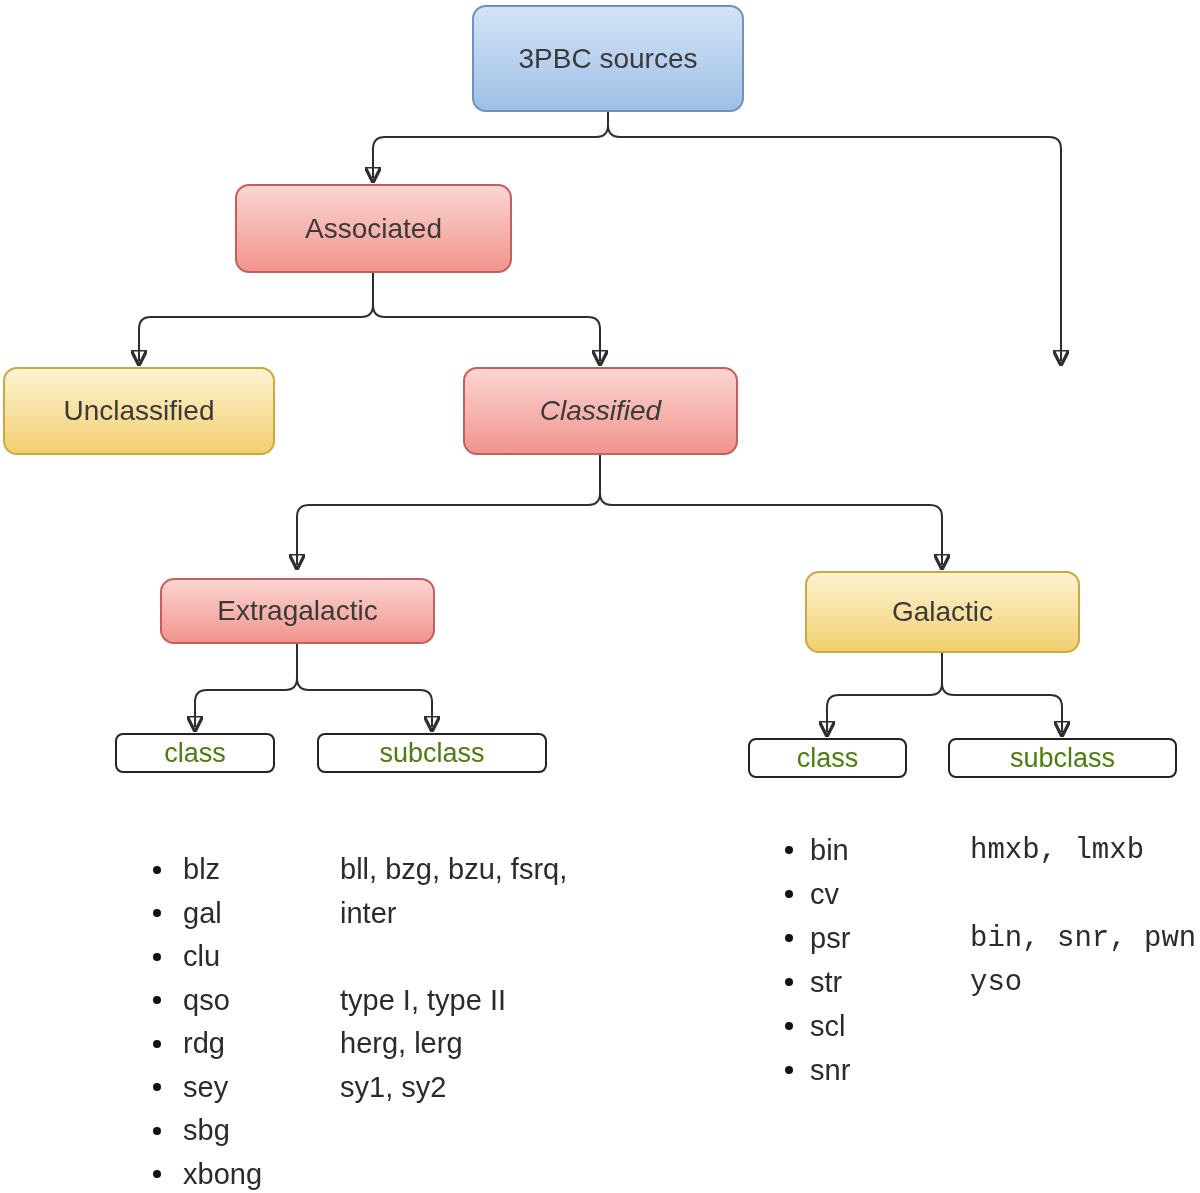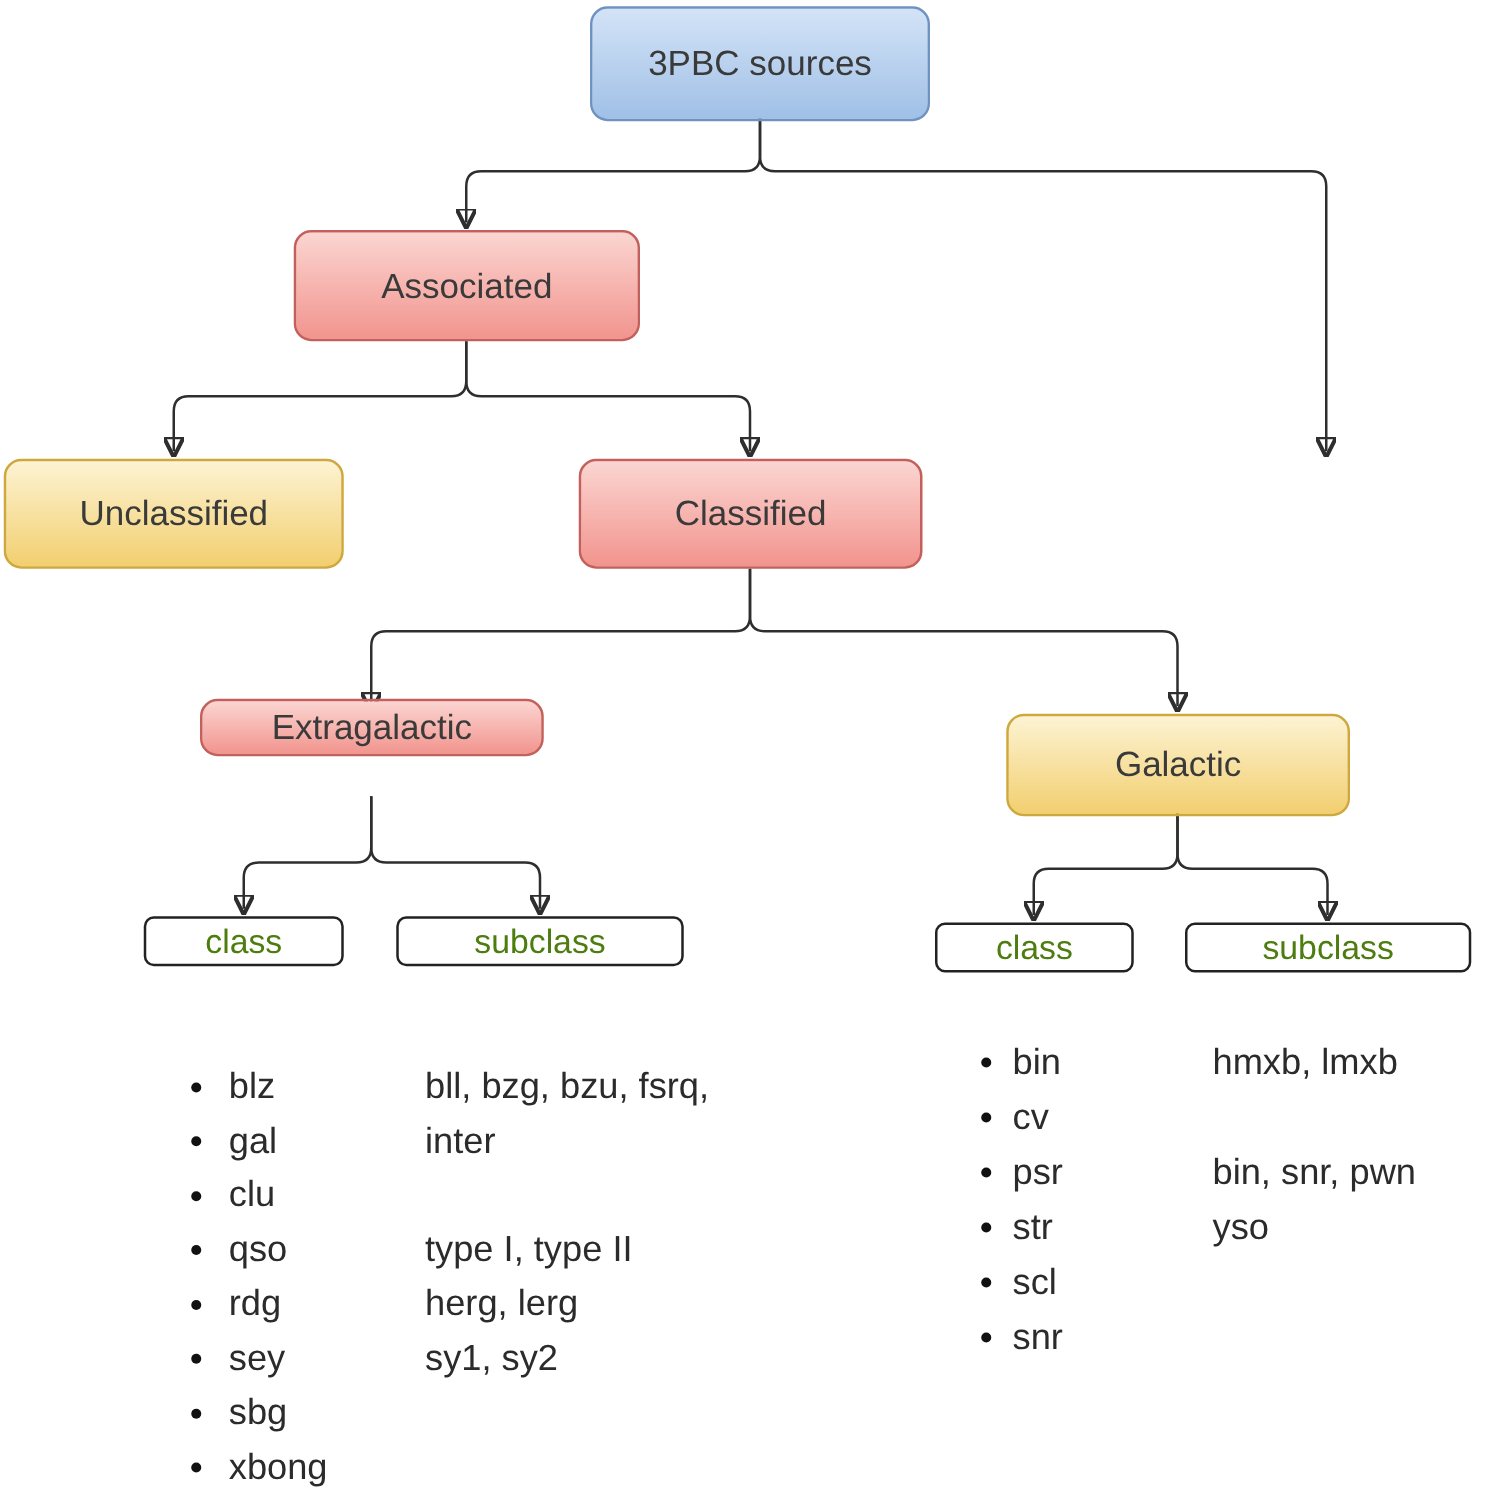--- a/index.html
+++ b/index.html
@@ -84,21 +84,21 @@
     position: absolute;
     font-size: 29px;
     color: #2b2b2b;
   }
   .text-col .srow {
     display: flex;
     align-items: center;
     white-space: nowrap;
   }
   .text-col.rows-l .srow { height: 43.5px; }
-  .text-col.rows-r .srow { height: 44px; }
+  .text-col.rows-r .srow { height: 44px; font-family: Liberation Mono, monospace; }
 </style>
 </head>
 <body>
 
 <div class="canvas">
 
   <svg class="connectors">
     <defs>
       <marker id="arrowhead" viewBox="0 0 10 10" refX="7" refY="5" markerWidth="8" markerHeight="8" orient="auto">
         <path d="M0,0 L10,5 L0,10 Z" fill="#2e2e2e" stroke="none"></path>
@@ -109,30 +109,30 @@
     <path d="M373 273 L373 305 Q373 317 361 317 L151 317 Q139 317 139 329 L139 361" marker-end="url(#arrowhead)"></path>
     <path d="M373 273 L373 305 Q373 317 385 317 L588 317 Q600 317 600 329 L600 361" marker-end="url(#arrowhead)"></path>
     <path d="M600 455 L600 493 Q600 505 588 505 L309 505 Q297 505 297 517 L297 565" marker-end="url(#arrowhead)"></path>
     <path d="M600 455 L600 493 Q600 505 612 505 L930 505 Q942 505 942 517 L942 565" marker-end="url(#arrowhead)"></path>
     <path d="M297 637 L297 678 Q297 690 285 690 L207 690 Q195 690 195 702 L195 727" marker-end="url(#arrowhead)"></path>
     <path d="M297 637 L297 678 Q297 690 309 690 L420 690 Q432 690 432 702 L432 727" marker-end="url(#arrowhead)"></path>
     <path d="M942 637 L942 683 Q942 695 930 695 L839 695 Q827 695 827 707 L827 732" marker-end="url(#arrowhead)"></path>
     <path d="M942 637 L942 683 Q942 695 954 695 L1050 695 Q1062 695 1062 707 L1062 732" marker-end="url(#arrowhead)"></path>
   </svg>
 
-  <div class="node blue" style="left:472px; top:5px; width:272px; height:92px;">3PBC sources</div>
+  <div class="node blue" style="left:472px; top:5px; width:272px; height:107px;">3PBC sources</div>
 
   <div class="node red" style="left:235px; top:184px; width:277px; height:89px;">Associated</div>
 
   <div class="node yellow" style="left:3px; top:367px; width:272px; height:88px;">Unclassified</div>
 
-  <div class="node red" style="left:463px; top:367px; width:275px; height:88px;">Classified</div>
+  <div class="node red" style="left:463px; top:367px; width:275px; height:88px;font-style:italic;">Classified</div>
 
 
-  <div class="node red" style="left:160px; top:559px; width:275px; height:46px;">Extragalactic</div>
+  <div class="node red" style="left:160px; top:578px; width:275px; height:66px;">Extragalactic</div>
 
   <div class="node yellow" style="left:805px; top:571px; width:275px; height:82px;">Galactic</div>
 
   <div class="leaf" style="left:115px; top:733px; width:160px; height:40px;">class</div>
 
   <div class="leaf" style="left:317px; top:733px; width:230px; height:40px;">subclass</div>
 
   <div class="leaf" style="left:748px; top:738px; width:159px; height:40px;">class</div>
 
   <div class="leaf" style="left:948px; top:738px; width:229px; height:40px;">subclass</div>

